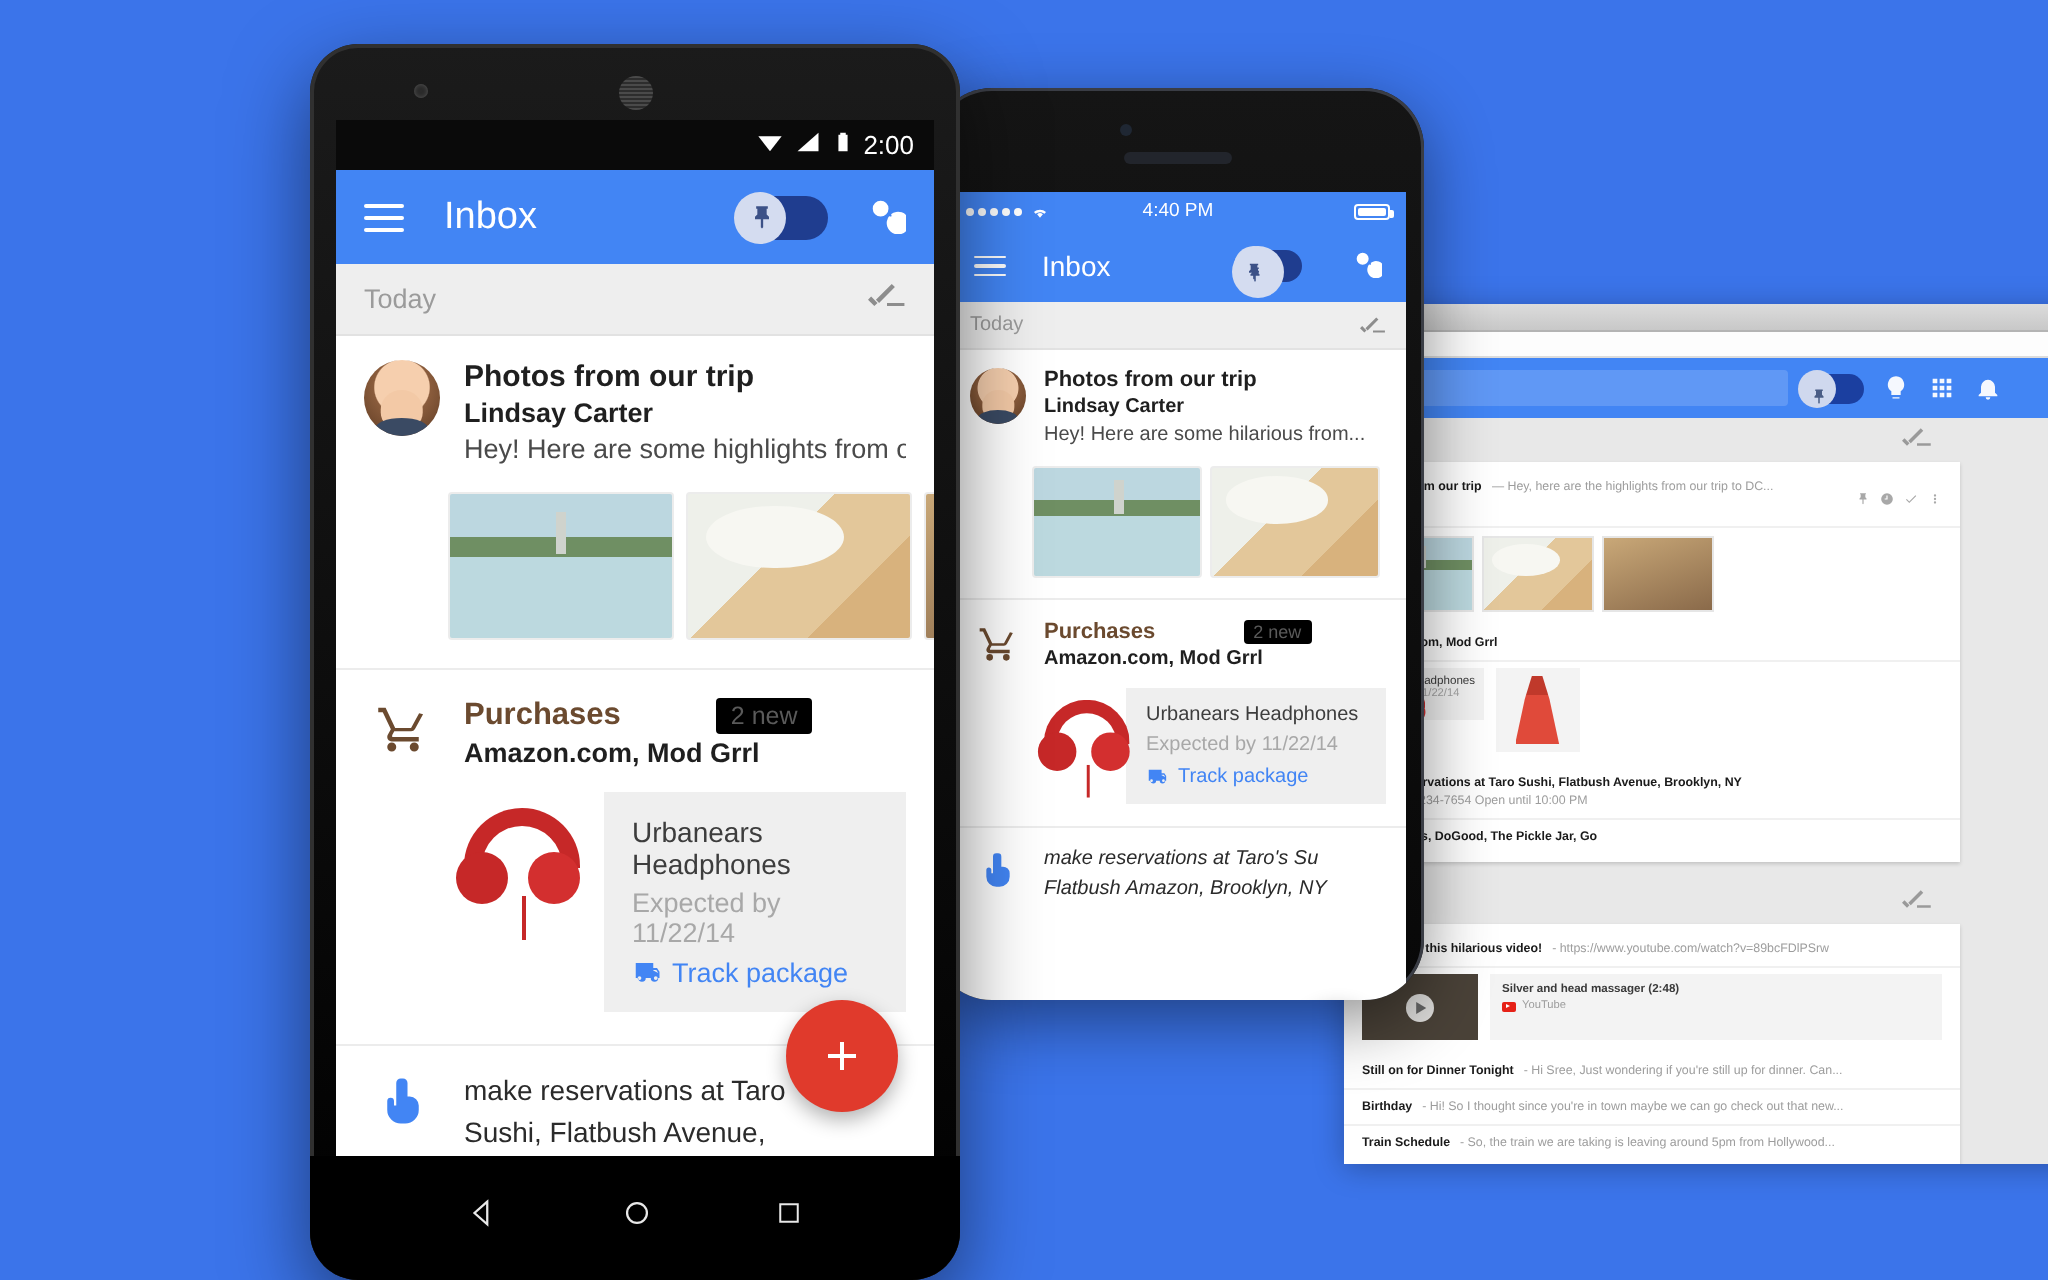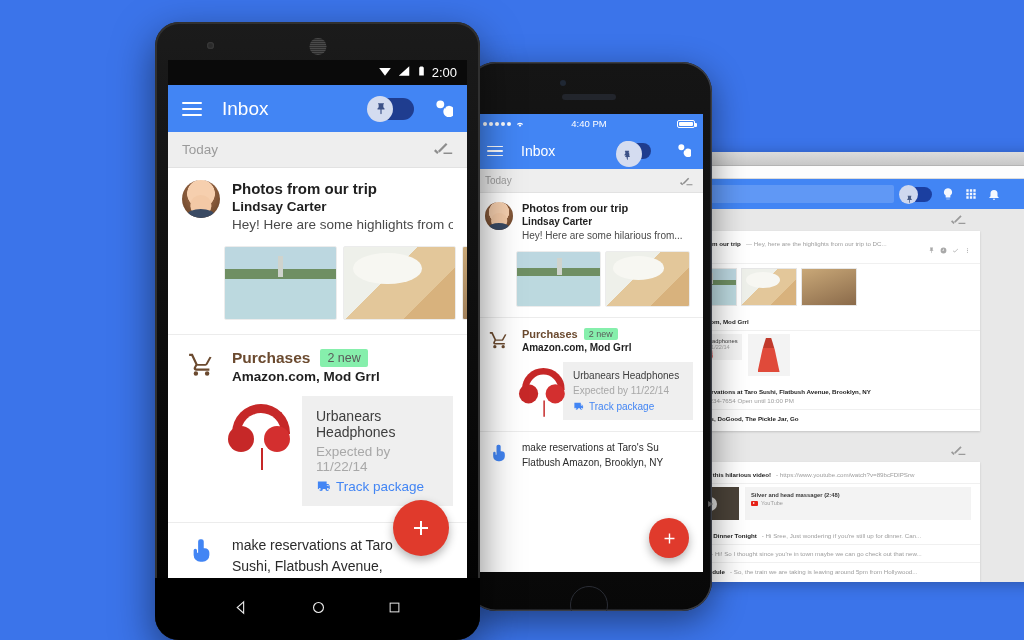--- a/index.html
+++ b/index.html
@@ -68,21 +68,21 @@
     width:0;height:0;border-left:5px solid #5a5a5a;border-top:3.5px solid transparent;border-bottom:3.5px solid transparent;
   }
   .desk-vid-meta { background:#f3f3f3; flex:1; padding:5px 6px; }
   .desk-vid-meta .t{font-size:5.8px;font-weight:bold;color:#3a3a3a;white-space:nowrap;}
   .desk-vid-meta .s{font-size:5.6px;color:#9d9d9d;display:flex;gap:3px;align-items:center;margin-top:2px;}
   .yt{width:7px;height:5px;background:#e62117;border-radius:1px;position:relative;flex:none;}
   .yt::after{content:"";position:absolute;left:2.4px;top:1.2px;width:0;height:0;border-left:2.6px solid #fff;border-top:1.4px solid transparent;border-bottom:1.4px solid transparent;}
 
   
   .iphone {
-    position: absolute; left: 466px; top: 62px; width: 246px; height: 549px;
+    position: absolute; left: 466px; top: 44px; width: 246px; height: 456px;
     background: linear-gradient(180deg,#151515,#080808);
     border-radius: 30px 30px 30px 30px;
     box-shadow: 0 10px 34px rgba(0,0,0,.45), inset 0 0 0 1.5px #3a3d45;
     padding: 0; overflow: hidden;
   }
   .ip-top { height: 52px; position: relative; }
   .ip-cam { position:absolute; left: 94px; top: 18px; width: 6px; height: 6px; border-radius:50%; background:#1f2733; }
   .ip-speaker { position:absolute; left: 50%; transform: translateX(-50%); top: 32px; width: 54px; height: 6px; border-radius: 3px; background:#22252c; }
   .ip-screen { margin: 0 9px; height: 458px; background: #fff; overflow: hidden; position: relative; }
   .ip-statusbar {
@@ -153,21 +153,21 @@
   .photo { width: 113px; height: 74px; border-radius: 2px; overflow: hidden; flex:none; border:1px solid #ececec;}
   .ph-dc { background: linear-gradient(180deg,#bcd7e0 0 30%,#6f8f63 30% 44%,#bcd9df 44% 100%); position:relative;}
   .ph-dc::after{content:"";position:absolute;left:48%;top:12%;width:5px;height:30%;background:#cfd3cd;}
   .ph-food { background: linear-gradient(135deg,#eef0ea 0 40%,#e3c79a 40% 72%,#d8b27d 72% 100%); position:relative;}
   .ph-food::after{content:"";position:absolute;left:8%;top:8%;width:62%;height:44%;border-radius:50%;background:#f7f7f2;}
   .ph-third { background: linear-gradient(160deg,#c9a878,#8a6a4a); }
   .cat-head { display:flex; gap:12px; padding: 14px 14px 4px; align-items:flex-start;}
   .cat-ic { width: 38px; flex:none; display:flex; justify-content:center; padding-top:2px;}
   .cat-ic svg { fill:#6b4a2f; }
   .cat-title { font-size: 15.5px; font-weight: bold; color:#6b4a2f; }
-  .badge { background:#86efac; color:#5a5a5a; font-size: 12.5px; padding: 2px 7px; border-radius:2px; }
+  .badge { background:#000000; color:#5a5a5a; font-size: 12.5px; padding: 2px 7px; border-radius:2px;margin-left:38px; }
   .cat-senders { font-size: 13.5px; font-weight: bold; color:#1f1f1f; margin-top:2px;}
   .prod { display:flex; gap:4px; padding: 8px 14px 16px 56px; align-items:flex-start;}
   .prod-img { width: 74px; height: 74px; flex:none; position:relative; }
   .hp-band{position:absolute;left:8px;top:8px;width:58px;height:30px;border-radius:29px 29px 0 0;border:9px solid #c62828;border-bottom:none;}
   .hp-cupL{position:absolute;left:4px;top:30px;width:26px;height:26px;border-radius:50%;background:#c62828;}
   .hp-cupR{position:absolute;left:40px;top:30px;width:26px;height:26px;border-radius:50%;background:#d32f2f;}
   .hp-cord{position:absolute;left:37px;top:52px;width:1.5px;height:22px;background:#c62828;}
   .prod-card { background:#efefef; padding: 12px 14px; flex:1; }
   .prod-t { font-size: 14px; color:#3d3d3d; }
   .prod-s { font-size: 13.5px; color:#a8a8a8; margin-top: 4px;}
@@ -422,21 +422,21 @@
               <svg viewBox="0 0 24 24" style="width:11px;height:11px;">
                   <path d="M20 8h-3V4H3v12h2a3 3 0 006 0h4a3 3 0 006 0h1v-5zM6 17.5A1.5 1.5 0 117.5 16 1.5 1.5 0 016 17.5zm13 0a1.5 1.5 0 111.5-1.5 1.5 1.5 0 01-1.5 1.5zm-2-7.5V9.5h2.5l1.5 2.5z"></path>
                 </svg>
               <span>Track package</span>
             </div>
           </div>
         </div>
       </div>
 
       <div class="bundle" style="border-bottom:none;">
-        <div class="resv" style="padding:9px 10px 8px;gap:9px;">
+        <div class="resv" style="padding:9px 10px 8px;gap:9px;font-style:italic;">
           <div class="resv-ic" style="width:28px;">
             <svg viewBox="0 0 24 24" style="width:20px;height:20px;">
                 <path d="M12 2a2 2 0 012 2v6h1a4 4 0 014 4v2a6 6 0 01-6 6h-2a6 6 0 01-6-6v-4a1.5 1.5 0 013 0v2h1V4a2 2 0 012-2z"></path>
               </svg>
           </div>
           <div class="resv-txt" style="font-size:10px;line-height:1.45;">
             <div>make reservations at Taro's Su</div>
             <div>Flatbush Amazon, Brooklyn, NY</div>
           </div>
         </div>

